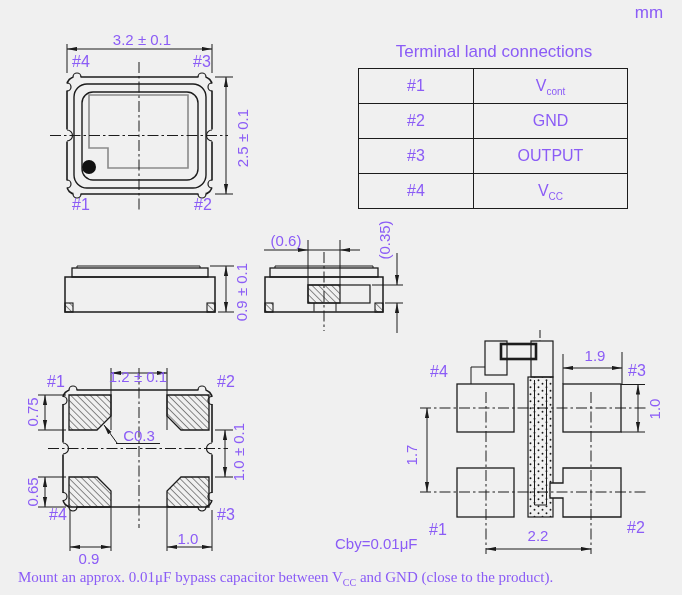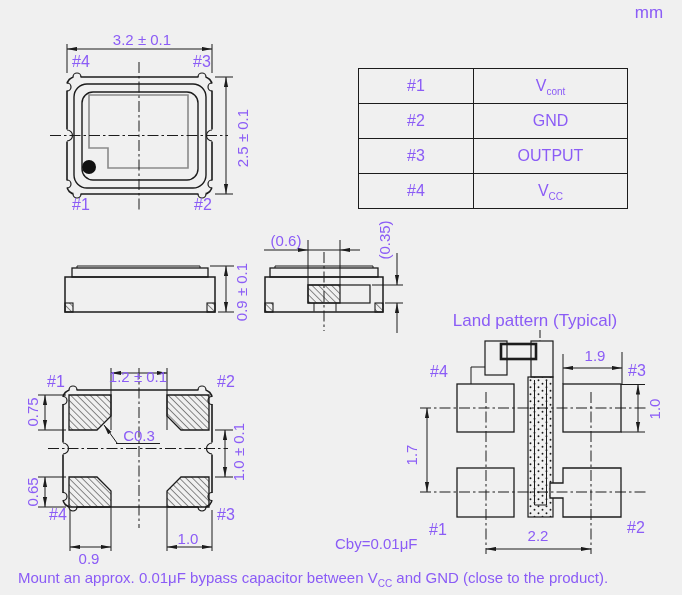--- a/index.html
+++ b/index.html
@@ -7,21 +7,21 @@
     position:relative; width:682px; height:595px; background:#f0f0f0;
     font-family:"Liberation Sans", sans-serif; color:#8b5cf6; overflow:hidden;
   }
   #drawing { position:absolute; left:0; top:0; }
   .lbl { position:absolute; white-space:nowrap; font-size:15px; line-height:1;
          transform:translate(-50%,-50%); }
   .rot { transform:translate(-50%,-50%) rotate(-90deg); }
   .left-anchor { transform:translate(0,-50%);text-align:center; }
   .big { font-size:17px; }
   .pin { font-size:16px; }
-  .note { font-size:15px; }
+  .note { font-size:15px;font-family:Liberation Serif, serif; }
   sub.sb { font-size:10px; line-height:0; }
   table.conn { position:absolute; left:358px; top:68px; border-collapse:collapse; }
   table.conn td {
     border:1.2px solid #1c1c1c; height:34px; text-align:center;
     font-size:16px; padding:0;
   }
   table.conn td.c1 { width:114px; }
   table.conn td.c2 { width:153px; }
 </style>
 </head>
@@ -233,31 +233,31 @@
 <span class="lbl pin" style="left:226px;top:382px">#2</span>
 <span class="lbl pin" style="left:58px;top:515px">#4</span>
 <span class="lbl pin" style="left:226px;top:515px">#3</span>
 <span class="lbl rot" style="left:32px;top:412px">0.75</span>
 <span class="lbl rot" style="left:32px;top:492px">0.65</span>
 <span class="lbl" style="left:139px;top:435px">C0.3</span>
 <span class="lbl" style="left:89px;top:558px">0.9</span>
 <span class="lbl" style="left:188px;top:538px">1.0</span>
 <span class="lbl rot" style="left:238px;top:452px">1.0 ± 0.1</span>
 
-<span class="lbl big" style="left:535px;top:320px">Land pattern (Typical)</span>
 <span class="lbl pin" style="left:439px;top:372px">#4</span>
 <span class="lbl pin" style="left:637px;top:371px">#3</span>
 <span class="lbl pin" style="left:438px;top:530px">#1</span>
 <span class="lbl pin" style="left:636px;top:528px">#2</span>
 <span class="lbl" style="left:595px;top:355px">1.9</span>
 <span class="lbl rot" style="left:654px;top:409px">1.0</span>
 <span class="lbl rot" style="left:411px;top:455px">1.7</span>
 <span class="lbl" style="left:538px;top:535px">2.2</span>
 <span class="lbl left-anchor" style="left:335px;top:543px">Cby=0.01μF</span>
 
+<span class="lbl big" style="left:494px;top:51px">Terminal land connections</span>
 <table class="conn">
   <tbody>
         <tr>
     <td class="c1">#1</td>
     <td class="c2"><span>V</span><sub class="sb">cont</sub></td>
   </tr>
   <tr>
     <td class="c1">#2</td>
     <td class="c2"><span>GND</span><sub class="sb"></sub></td>
   </tr>

